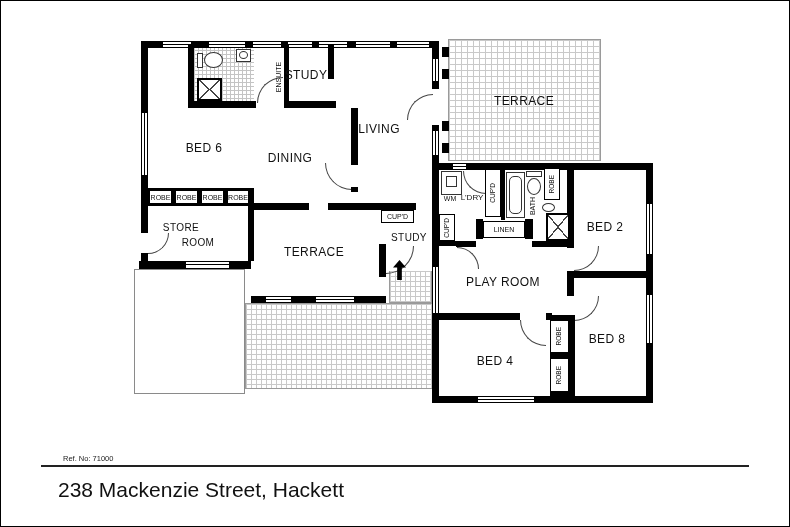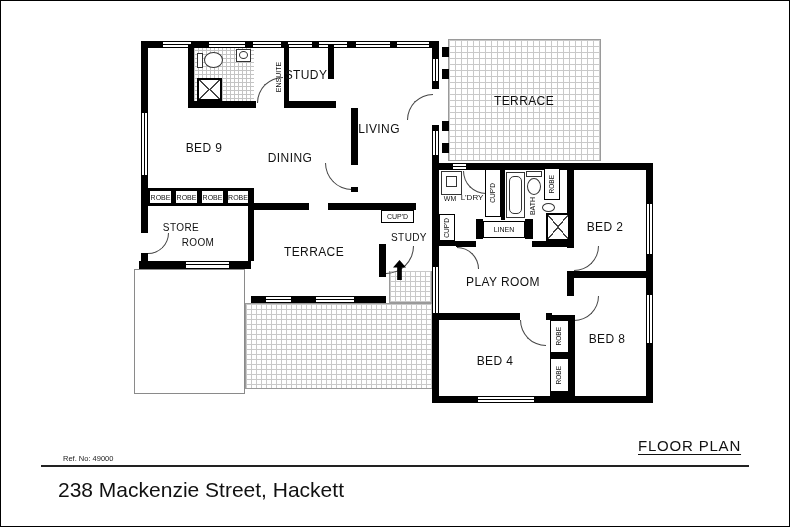--- a/index.html
+++ b/index.html
@@ -193,35 +193,34 @@
   <div class="w" style="left:438px;top:240px;width:17px;height:5px"></div>
   <div class="w" style="left:475px;top:218px;width:7px;height:20px"></div>
   <div class="box" style="left:482px;top:220px;width:42px;height:17px">
       <span>LINEN</span>
     </div>
   <div class="w" style="left:524px;top:218px;width:8px;height:20px"></div>
   <div class="w" style="left:455px;top:240px;width:20px;height:6px"></div>
   <div class="w" style="left:531px;top:240px;width:40px;height:6px"></div>
   <div class="arcBL" style="left:456px;top:246px;width:22px;height:22px"></div>
 
-  <div class="lbl" style="left:203px;top:147px">BED 9</div>
+  <div class="lbl" style="left:203px;top:147px">BED 6</div>
   <div class="lbl" style="left:305px;top:74px">STUDY</div>
   <div class="lbl" style="left:289px;top:157px">DINING</div>
   <div class="lbl" style="left:378px;top:128px">LIVING</div>
   <div class="lbl" style="left:523px;top:100px">TERRACE</div>
   <div class="lbl m" style="left:180px;top:227px">STORE</div>
   <div class="lbl m" style="left:197px;top:242px">ROOM</div>
   <div class="lbl" style="left:313px;top:251px">TERRACE</div>
   <div class="lbl m" style="left:408px;top:237px">STUDY</div>
   <div class="lbl s" style="left:449px;top:197px">WM</div>
   <div class="lbl s" style="left:471px;top:197px;font-size:8px">L'DRY</div>
   <div class="lbl s vt" style="left:531px;top:205px">BATH</div>
   <div class="lbl" style="left:604px;top:226px">BED 2</div>
   <div class="lbl" style="left:502px;top:281px">PLAY ROOM</div>
   <div class="lbl" style="left:606px;top:338px">BED 8</div>
   <div class="lbl" style="left:494px;top:360px">BED 4</div>
 
-  <div class="disclaimer" style="left:62px;top:453px">Ref. No: 49000</div>
-  <div class="plan-title" style="left:637px;top:436px">FLOOR PLAN</div>
+  <div class="disclaimer" style="left:62px;top:453px">Ref. No: 71000</div>
   <div class="rule" style="left:40px;top:464px;width:708px;height:2px"></div>
   <div class="address" style="left:57px;top:477px">238 Mackenzie Street, Hackett</div>
 
 </div>
 
 </body></html>

